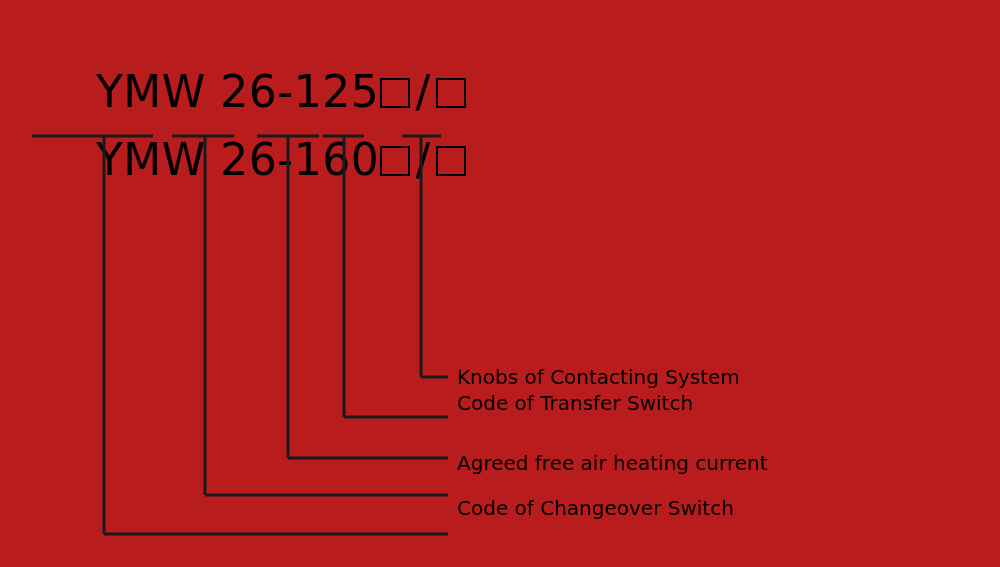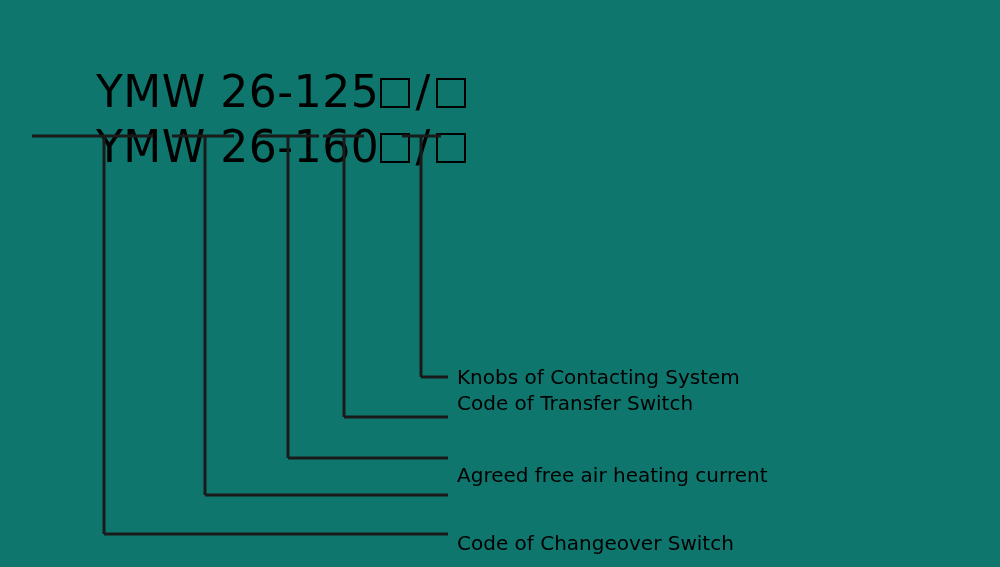--- a/index.html
+++ b/index.html
@@ -4,36 +4,36 @@
 <style>
   html, body {
     margin: 0;
     padding: 0;
     background: #ffffff;
   }
   #page {
     position: relative;
     width: 1000px;
     height: 567px;
-    background: #0f766e;
+    background: #b91c1c;
     overflow: hidden;
     font-family: "DejaVu Sans", "Liberation Sans", sans-serif;
   }
   
   .code-row {
     position: absolute;
     left: 38px;
     font-size: 44px;
     line-height: 44px;
     color: #000000;
     white-space: pre;
     letter-spacing: 0.5px;
   }
   #code-row-0 { top: 26px; }
-  #code-row-1 { top: 81px; }
+  #code-row-1 { top: 94px; }
 
   .code-seg { display: inline; }
   .code-box {
     display: inline-block;
     width: 30px;
     height: 30px;
     border: 2.5px solid #000;
     box-sizing: border-box;
     vertical-align: -1px;
     margin: 0 1px;
@@ -57,23 +57,23 @@
   .desc-label {
     position: absolute;
     left: 457px;
     font-size: 20px;
     line-height: 30px;
     color: #000000;
     white-space: pre;
   }
   #desc-0 { top: 362px; }
   #desc-1 { top: 388px; }
-  #desc-2 { top: 460px; }
+  #desc-2 { top: 448px; }
   #desc-3 { top: 481px; }
-  #desc-4 { top: 528px; }
+  #desc-4 { top: 493px; }
 </style>
 </head>
 <body>
 
 <div id="page">
 
   <div class="code-row" id="code-row-0">
     <span class="code-seg">YMW</span><span class="code-seg"> </span><span class="code-seg">26</span><span class="code-seg">-</span><span class="code-seg">125</span><span class="code-box"></span><span class="code-slash">/</span><span class="code-box"></span>
   </div>
 

